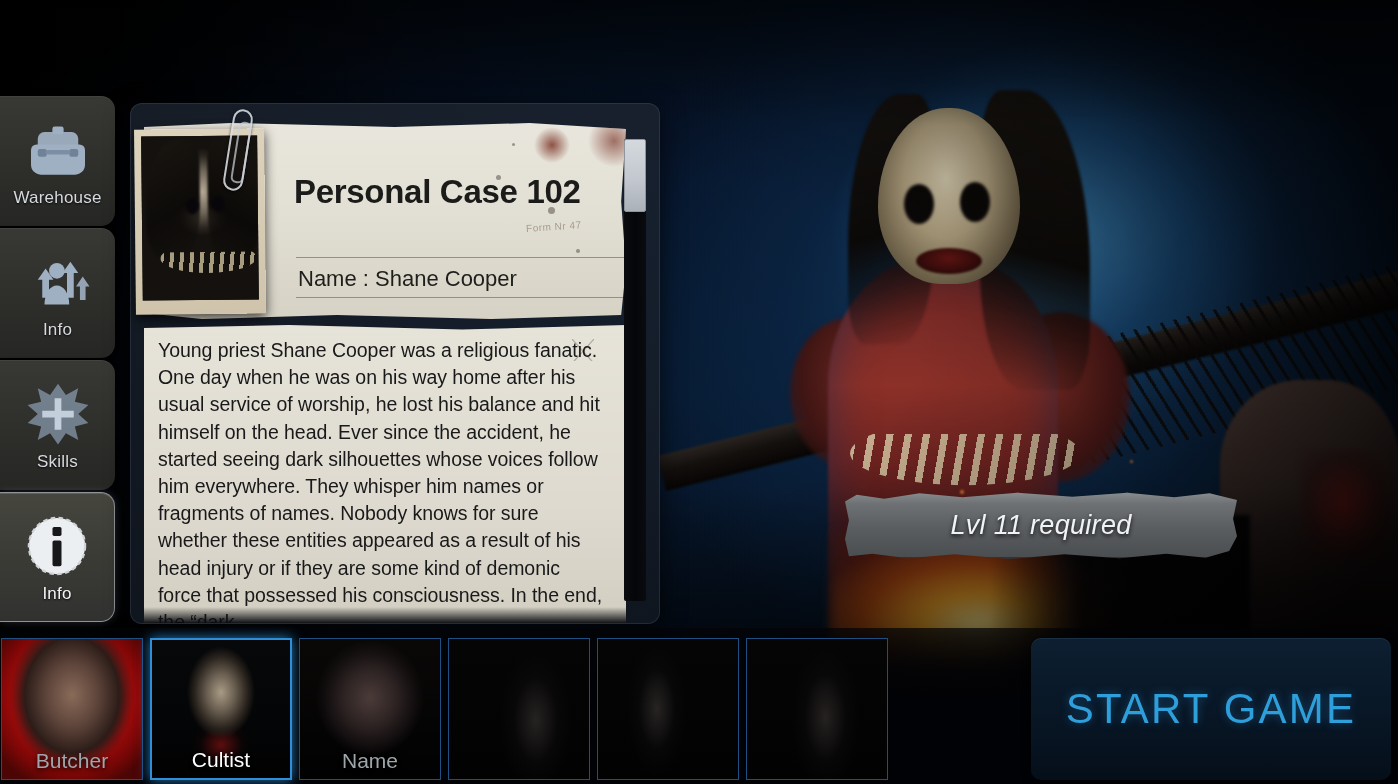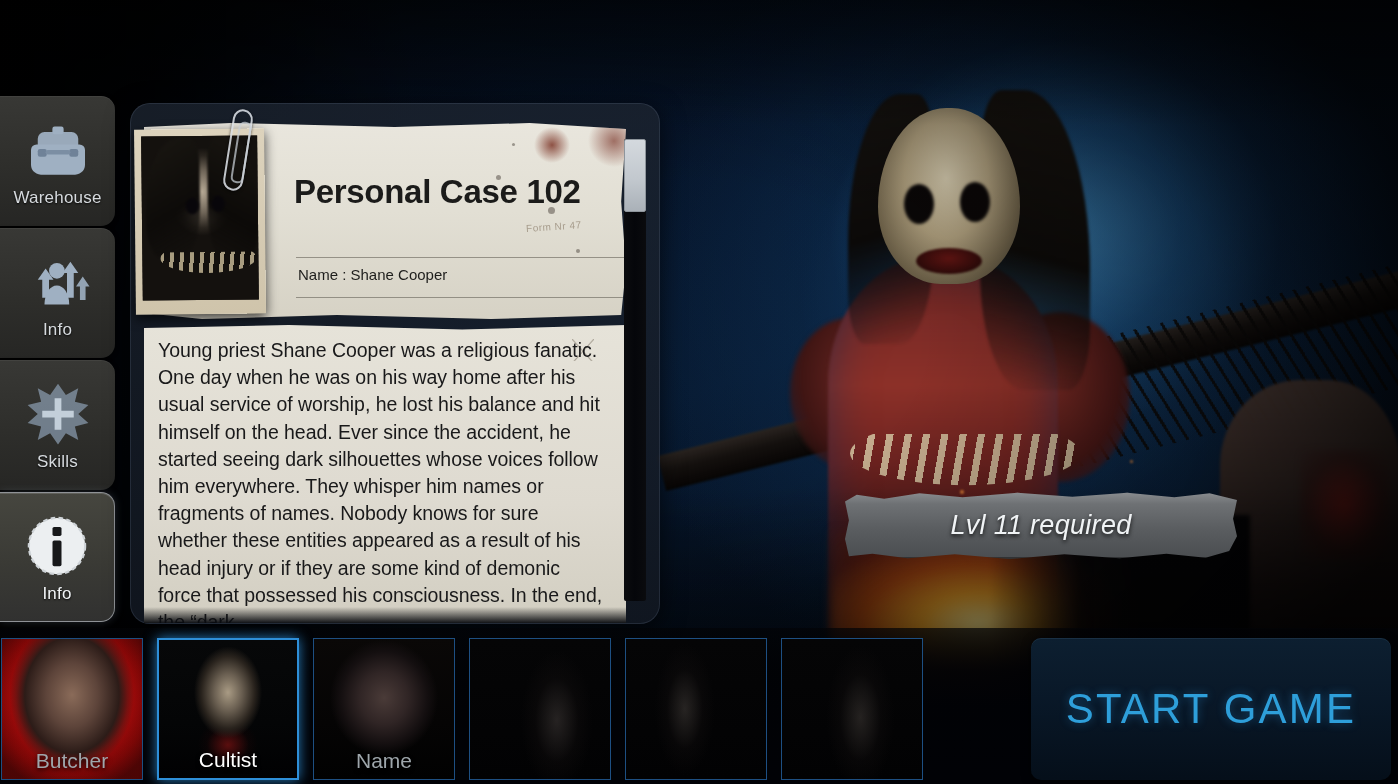--- a/index.html
+++ b/index.html
@@ -176,21 +176,21 @@
     text-shadow: 0 1px 2px rgba(0,0,0,0.9);
     letter-spacing: 0.2px;
   }
   .side-tab.active .side-label { color: #f2f5f7; }
 
   
   .dossier {
     position: absolute; left: 130px; top: 103px;
     width: 530px; height: 521px;
     background: linear-gradient(to bottom, rgba(28,36,48,0.80) 0%, rgba(18,24,34,0.86) 100%);
-    border-radius: 20px;
+    border-radius: 12px;
     box-shadow: 0 6px 24px rgba(0,0,0,0.65), inset 0 0 0 1px rgba(120,140,165,0.18);
     overflow: hidden;
   }
   .paper-top {
     position: absolute; left: 14px; top: 20px; width: 482px; height: 196px;
     background:
       radial-gradient(circle 18px at 408px 22px, rgba(126,56,42,0.85) 0%, rgba(126,56,42,0.0) 100%),
       radial-gradient(circle 26px at 470px 18px, rgba(120,48,36,0.65) 0%, rgba(120,48,36,0) 100%),
       linear-gradient(to bottom, #e9e6dd 0%, #e2dfd4 45%, #d6d2c5 100%);
     box-shadow: 0 3px 10px rgba(0,0,0,0.55);
@@ -208,21 +208,21 @@
     letter-spacing: 0.5px; transform: rotate(-4deg);
   }
   .card-rule {
     position: absolute; left: 152px; width: 338px; height: 1px;
     background: rgba(90,86,76,0.55);
   }
   .card-rule.r1 { top: 134px; }
   .card-rule.r2 { top: 174px; }
   .card-name {
     position: absolute; left: 154px; top: 143px;
-    font-size: 15px; color: #1e1e1c;
+    font-size: 22px; color: #1e1e1c;
   }
 
   .photo {
     position: absolute; left: 5px; top: 26px;
     width: 130px; height: 185px;
     background: linear-gradient(to bottom, #ddd3bd 0%, #cfc4ab 100%);
     padding: 7px 7px 14px 7px;
     box-shadow: 0 4px 12px rgba(0,0,0,0.72);
     transform: rotate(-0.6deg);
   }
@@ -325,21 +325,21 @@
     letter-spacing: 0.3px;
   }
 
   
   .bottom-bar {
     position: absolute; left: 0; bottom: 0; width: 1398px; height: 156px;
     background: linear-gradient(to bottom, rgba(2,3,6,0.72) 0%, rgba(1,2,5,0.94) 28%, #010206 100%);
   }
   .slots {
     position: absolute; left: 1px; top: 10px;
-    display: flex; gap: 14px;
+    display: flex; gap: 7px;
   }
   .slot {
     position: relative;
     width: 142px; height: 142px;
     border: 1px solid #1d4f82;
     background: #030508;
     overflow: hidden;
     cursor: pointer;
   }
   .slot.selected {

